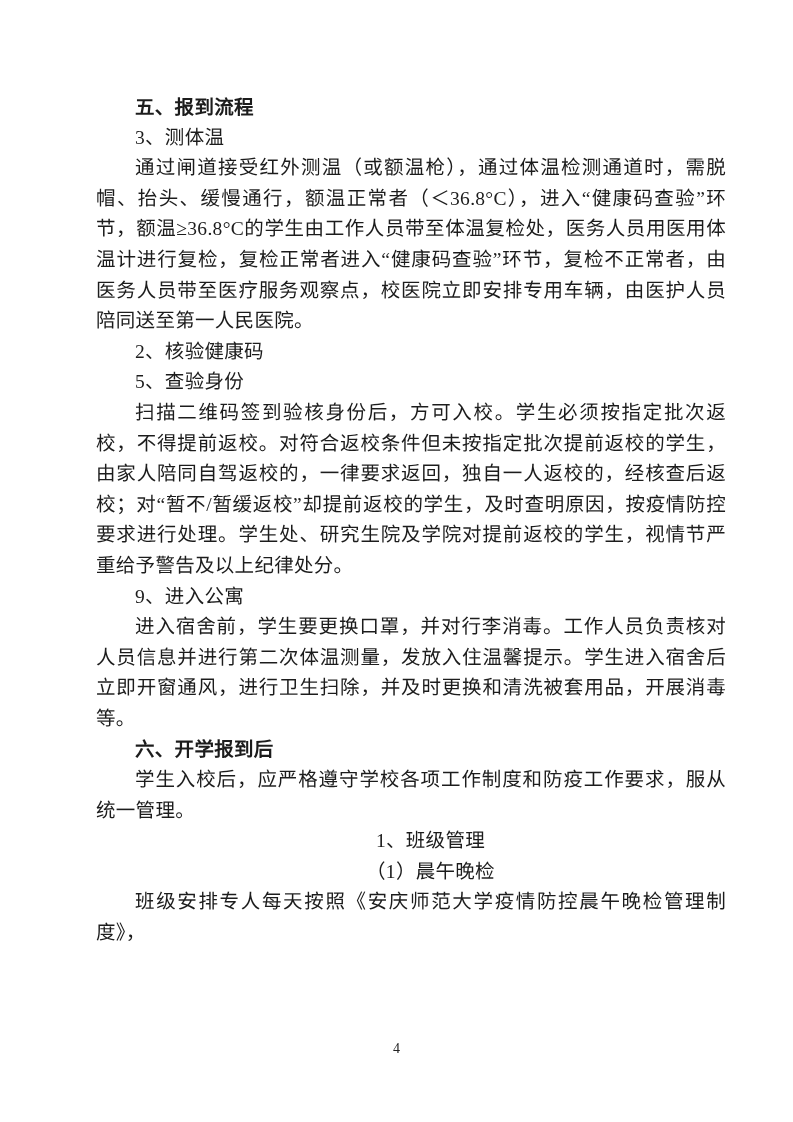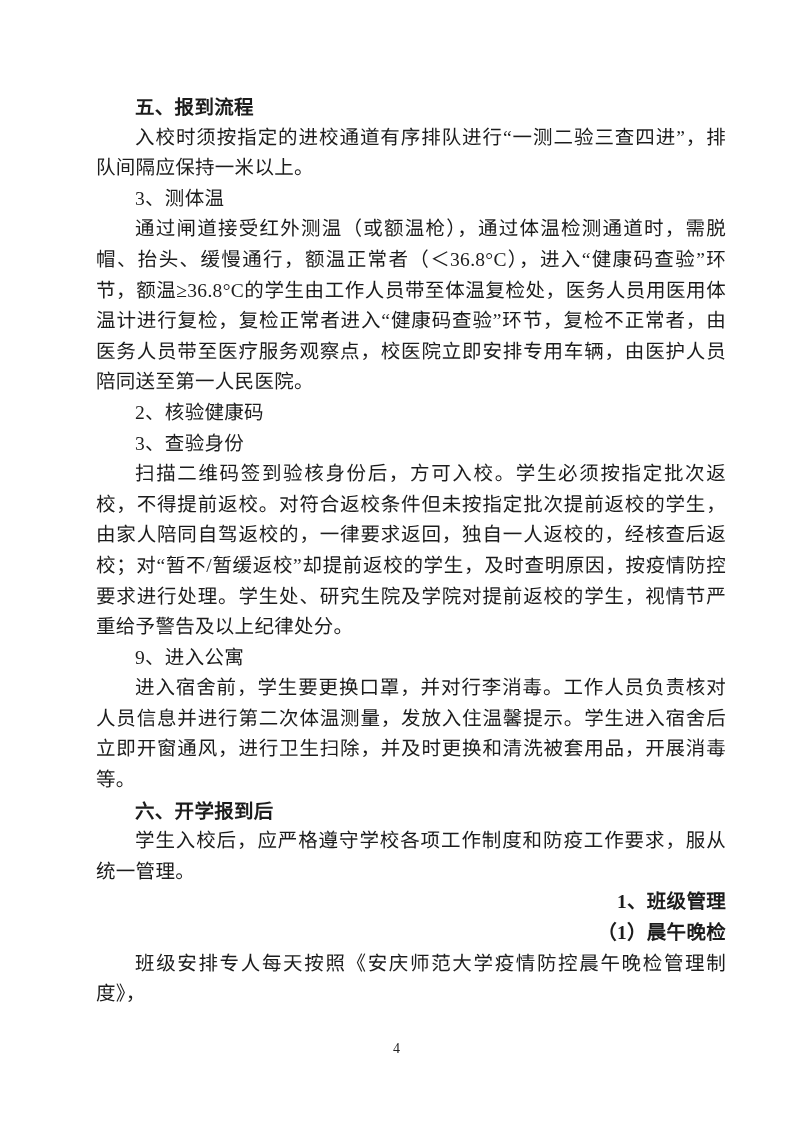--- a/index.html
+++ b/index.html
@@ -27,22 +27,22 @@
     text-align: justify;
     text-justify: inter-ideograph;
     letter-spacing: 0.3px;
   }
   .h1 {
     font-family: "Liberation Sans", "DejaVu Sans", sans-serif;
     font-weight: 700;
     text-align: left;
   }
   .h2 {
-    font-weight: 700;
-    text-align: right;
+    font-weight: 400;
+    text-align: center;
   }
   .sub {
     text-align: left;
   }
   .para {
     text-align: justify;
   }
   .footer {
     position: absolute;
     left: 0;
@@ -55,25 +55,24 @@
     letter-spacing: 0;
     text-indent: 0;
   }
 </style>
 </head>
 <body>
 
 <div class="page">
 
   <p class="block h1">五、报到流程</p>
-  <p class="block para">入校时须按指定的进校通道有序排队进行“一测二验三查四进”，排队间隔应保持一米以上。</p>
   <p class="block sub">3、测体温</p>
   <p class="block para">通过闸道接受红外测温（或额温枪），通过体温检测通道时，需脱帽、抬头、缓慢通行，额温正常者（＜36.8°C），进入“健康码查验”环节，额温≥36.8°C的学生由工作人员带至体温复检处，医务人员用医用体温计进行复检，复检正常者进入“健康码查验”环节，复检不正常者，由医务人员带至医疗服务观察点，校医院立即安排专用车辆，由医护人员陪同送至第一人民医院。</p>
   <p class="block sub">2、核验健康码</p>
-  <p class="block sub">3、查验身份</p>
+  <p class="block sub">5、查验身份</p>
   <p class="block para">扫描二维码签到验核身份后，方可入校。学生必须按指定批次返校，不得提前返校。对符合返校条件但未按指定批次提前返校的学生，由家人陪同自驾返校的，一律要求返回，独自一人返校的，经核查后返校；对“暂不/暂缓返校”却提前返校的学生，及时查明原因，按疫情防控要求进行处理。学生处、研究生院及学院对提前返校的学生，视情节严重给予警告及以上纪律处分。</p>
   <p class="block sub">9、进入公寓</p>
   <p class="block para">进入宿舍前，学生要更换口罩，并对行李消毒。工作人员负责核对人员信息并进行第二次体温测量，发放入住温馨提示。学生进入宿舍后立即开窗通风，进行卫生扫除，并及时更换和清洗被套用品，开展消毒等。</p>
   <p class="block h1">六、开学报到后</p>
   <p class="block para">学生入校后，应严格遵守学校各项工作制度和防疫工作要求，服从统一管理。</p>
   <p class="block h2">1、班级管理</p>
   <p class="block h2">（1）晨午晚检</p>
   <p class="block para">班级安排专人每天按照《安庆师范大学疫情防控晨午晚检管理制度》，</p>
 
   <div class="footer">4</div>

